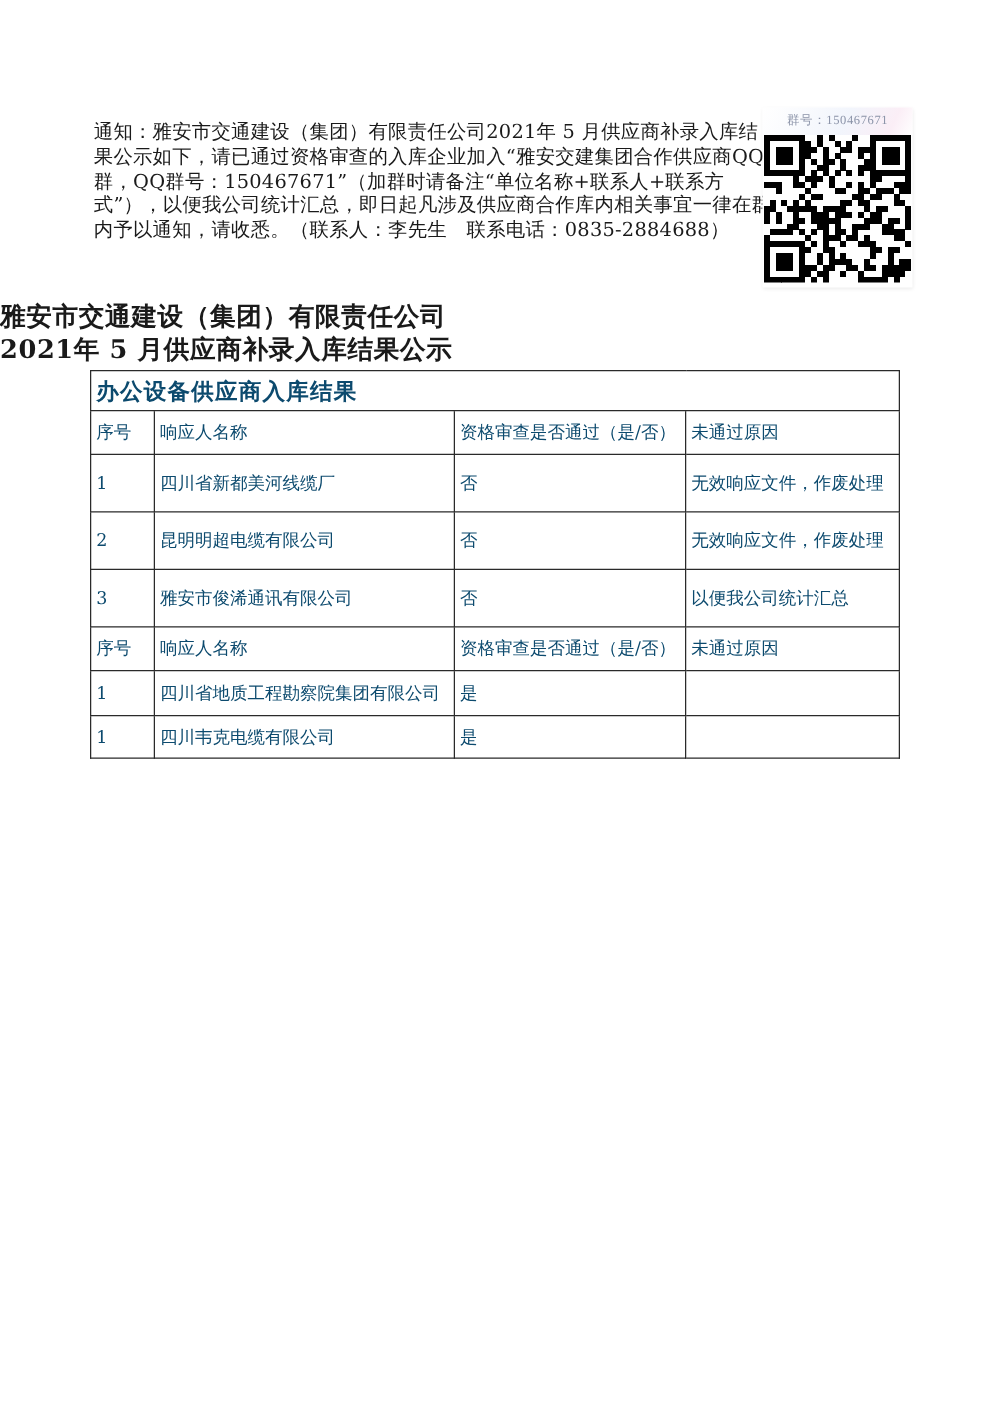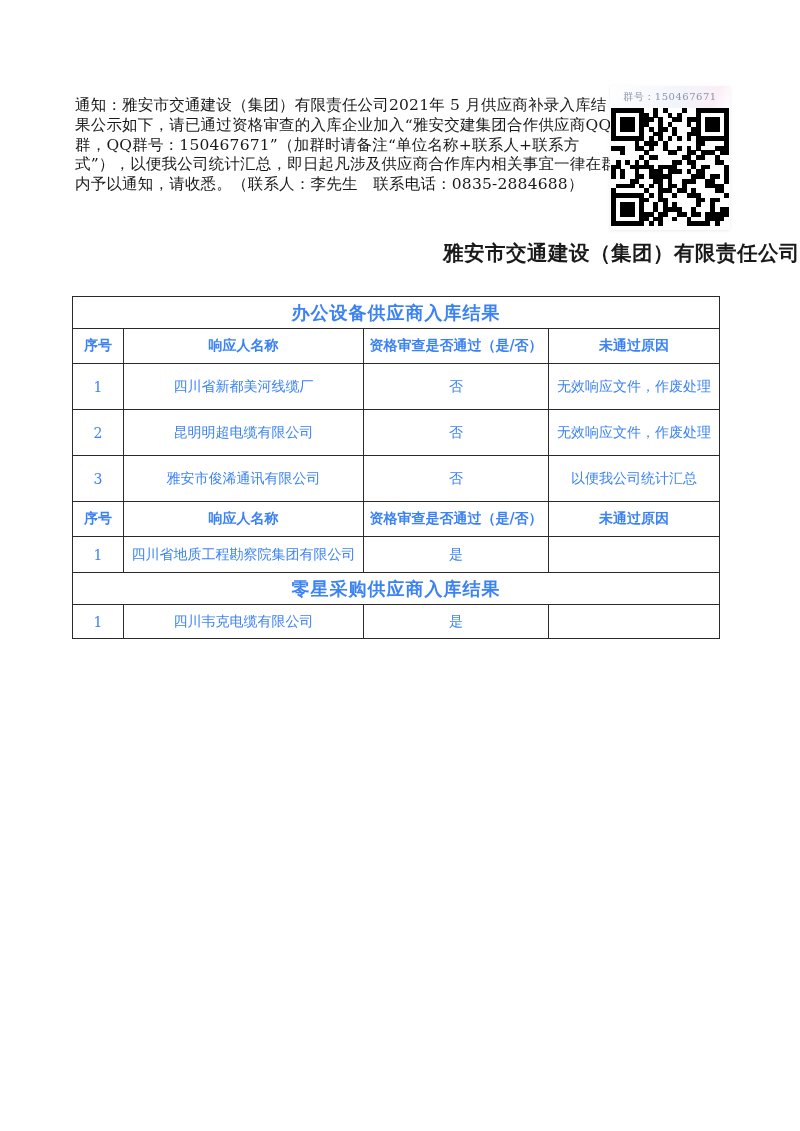--- a/index.html
+++ b/index.html
@@ -8,45 +8,45 @@
     font-family:"DejaVu Serif","Liberation Serif",serif;color:#1a1a1a;
     overflow:hidden;
   }
   .page{position:absolute;inset:0;background:#ffffff;}
   
   .notice{
     position:absolute;left:75px;top:96px;width:545px;margin:0;
     font-size:15.5px;line-height:19.8px;letter-spacing:0.2px;text-align:left;
   }
   
-  .qr-card{position:absolute;left:610px;top:86px;width:120px;text-align:center;}
+  .qr-card{position:absolute;left:610px;top:86px;width:120px;text-align:center;font-family:Liberation Serif, serif;}
   .qr-label{
     font-size:10px;height:22px;line-height:22px;letter-spacing:0.5px;
     color:#8b93a8;
     background:linear-gradient(115deg,#ffffff 0%,#f2f5fc 55%,#fbeef6 85%,#ffffff 100%);
     white-space:nowrap;overflow:hidden;
   }
   .qr-svg{width:118px;height:118px;display:block;margin:0 auto;background:#ffffff;}
   .qr-card{box-shadow:0 1px 3px rgba(0,0,0,0.08);padding-bottom:4px;background:#fff;}
   
   .title{
-    position:absolute;left:0;top:241px;width:800px;text-align:right;
+    position:absolute;left:0;top:241px;width:800px;text-align:left;
     font-weight:bold;font-size:20.5px;line-height:25.5px;letter-spacing:0.5px;
   }
   
   .doc-table{
     position:absolute;left:72px;top:296px;width:647px;
     border-collapse:collapse;table-layout:fixed;
   }
   .doc-table td{
-    border:1px solid #2a2a2a;text-align:center;vertical-align:middle;
-    font-size:14px;padding:0 4px;overflow:hidden;color:#3b82f6;
+    border:1px solid #2a2a2a;vertical-align:middle;
+    font-size:14px;padding:0 4px;overflow:hidden;color:#0c4a6e;
   }
   tr.row-sec td{font-size:18px;font-weight:bold;height:31px;letter-spacing:1px;}
-  tr.row-head td{font-weight:bold;font-size:14px;height:34px;}
+  tr.row-head td{font-weight:normal;font-size:14px;height:34px;}
   tr.row-d1 td{height:45px;}
   tr.row-d2 td{height:35px;}
   tr.row-d3 td{height:33px;}
 </style>
 </head>
 <body>
 
 <div class="page">
 
   <p class="notice">通知：雅安市交通建设（集团）有限责任公司2021年 5 月供应商补录入库结果公示如下，请已通过资格审查的入库企业加入“雅安交建集团合作供应商QQ群，QQ群号：150467671”（加群时请备注“单位名称+联系人+联系方式”），以便我公司统计汇总，即日起凡涉及供应商合作库内相关事宜一律在群内予以通知，请收悉。（联系人：李先生　联系电话：0835-2884688）</p>
@@ -370,20 +370,21 @@
         <rect x="17" y="24" width="1.02" height="1.02" fill="#000000"></rect>
         <rect x="18" y="24" width="1.02" height="1.02" fill="#000000"></rect>
         <rect x="19" y="24" width="1.02" height="1.02" fill="#000000"></rect>
         <rect x="20" y="24" width="1.02" height="1.02" fill="#000000"></rect>
         <rect x="22" y="24" width="1.02" height="1.02" fill="#000000"></rect>
       </svg>
   </div>
 
   <div class="title">
     <div>雅安市交通建设（集团）有限责任公司</div>
+    <div>2021年 5 月供应商补录入库结果公示</div>
   </div>
 
   <table class="doc-table">
     <colgroup>
       <col style="width:51px">
         <col style="width:240px">
         <col style="width:185px">
         <col style="width:171px">
     </colgroup>
     <tbody>
@@ -422,23 +423,20 @@
         <td>资格审查是否通过（是/否）</td>
         <td>未通过原因</td>
       </tr>
       <tr class="row-d2">
         <td>1</td>
         <td>四川省地质工程勘察院集团有限公司</td>
         <td>是</td>
         <td></td>
       </tr>
 
-      <tr class="row-sec">
-        <td colspan="4">零星采购供应商入库结果</td>
-      </tr>
       <tr class="row-d3">
         <td>1</td>
         <td>四川韦克电缆有限公司</td>
         <td>是</td>
         <td></td>
       </tr>
     </tbody>
   </table>
 
 </div>

